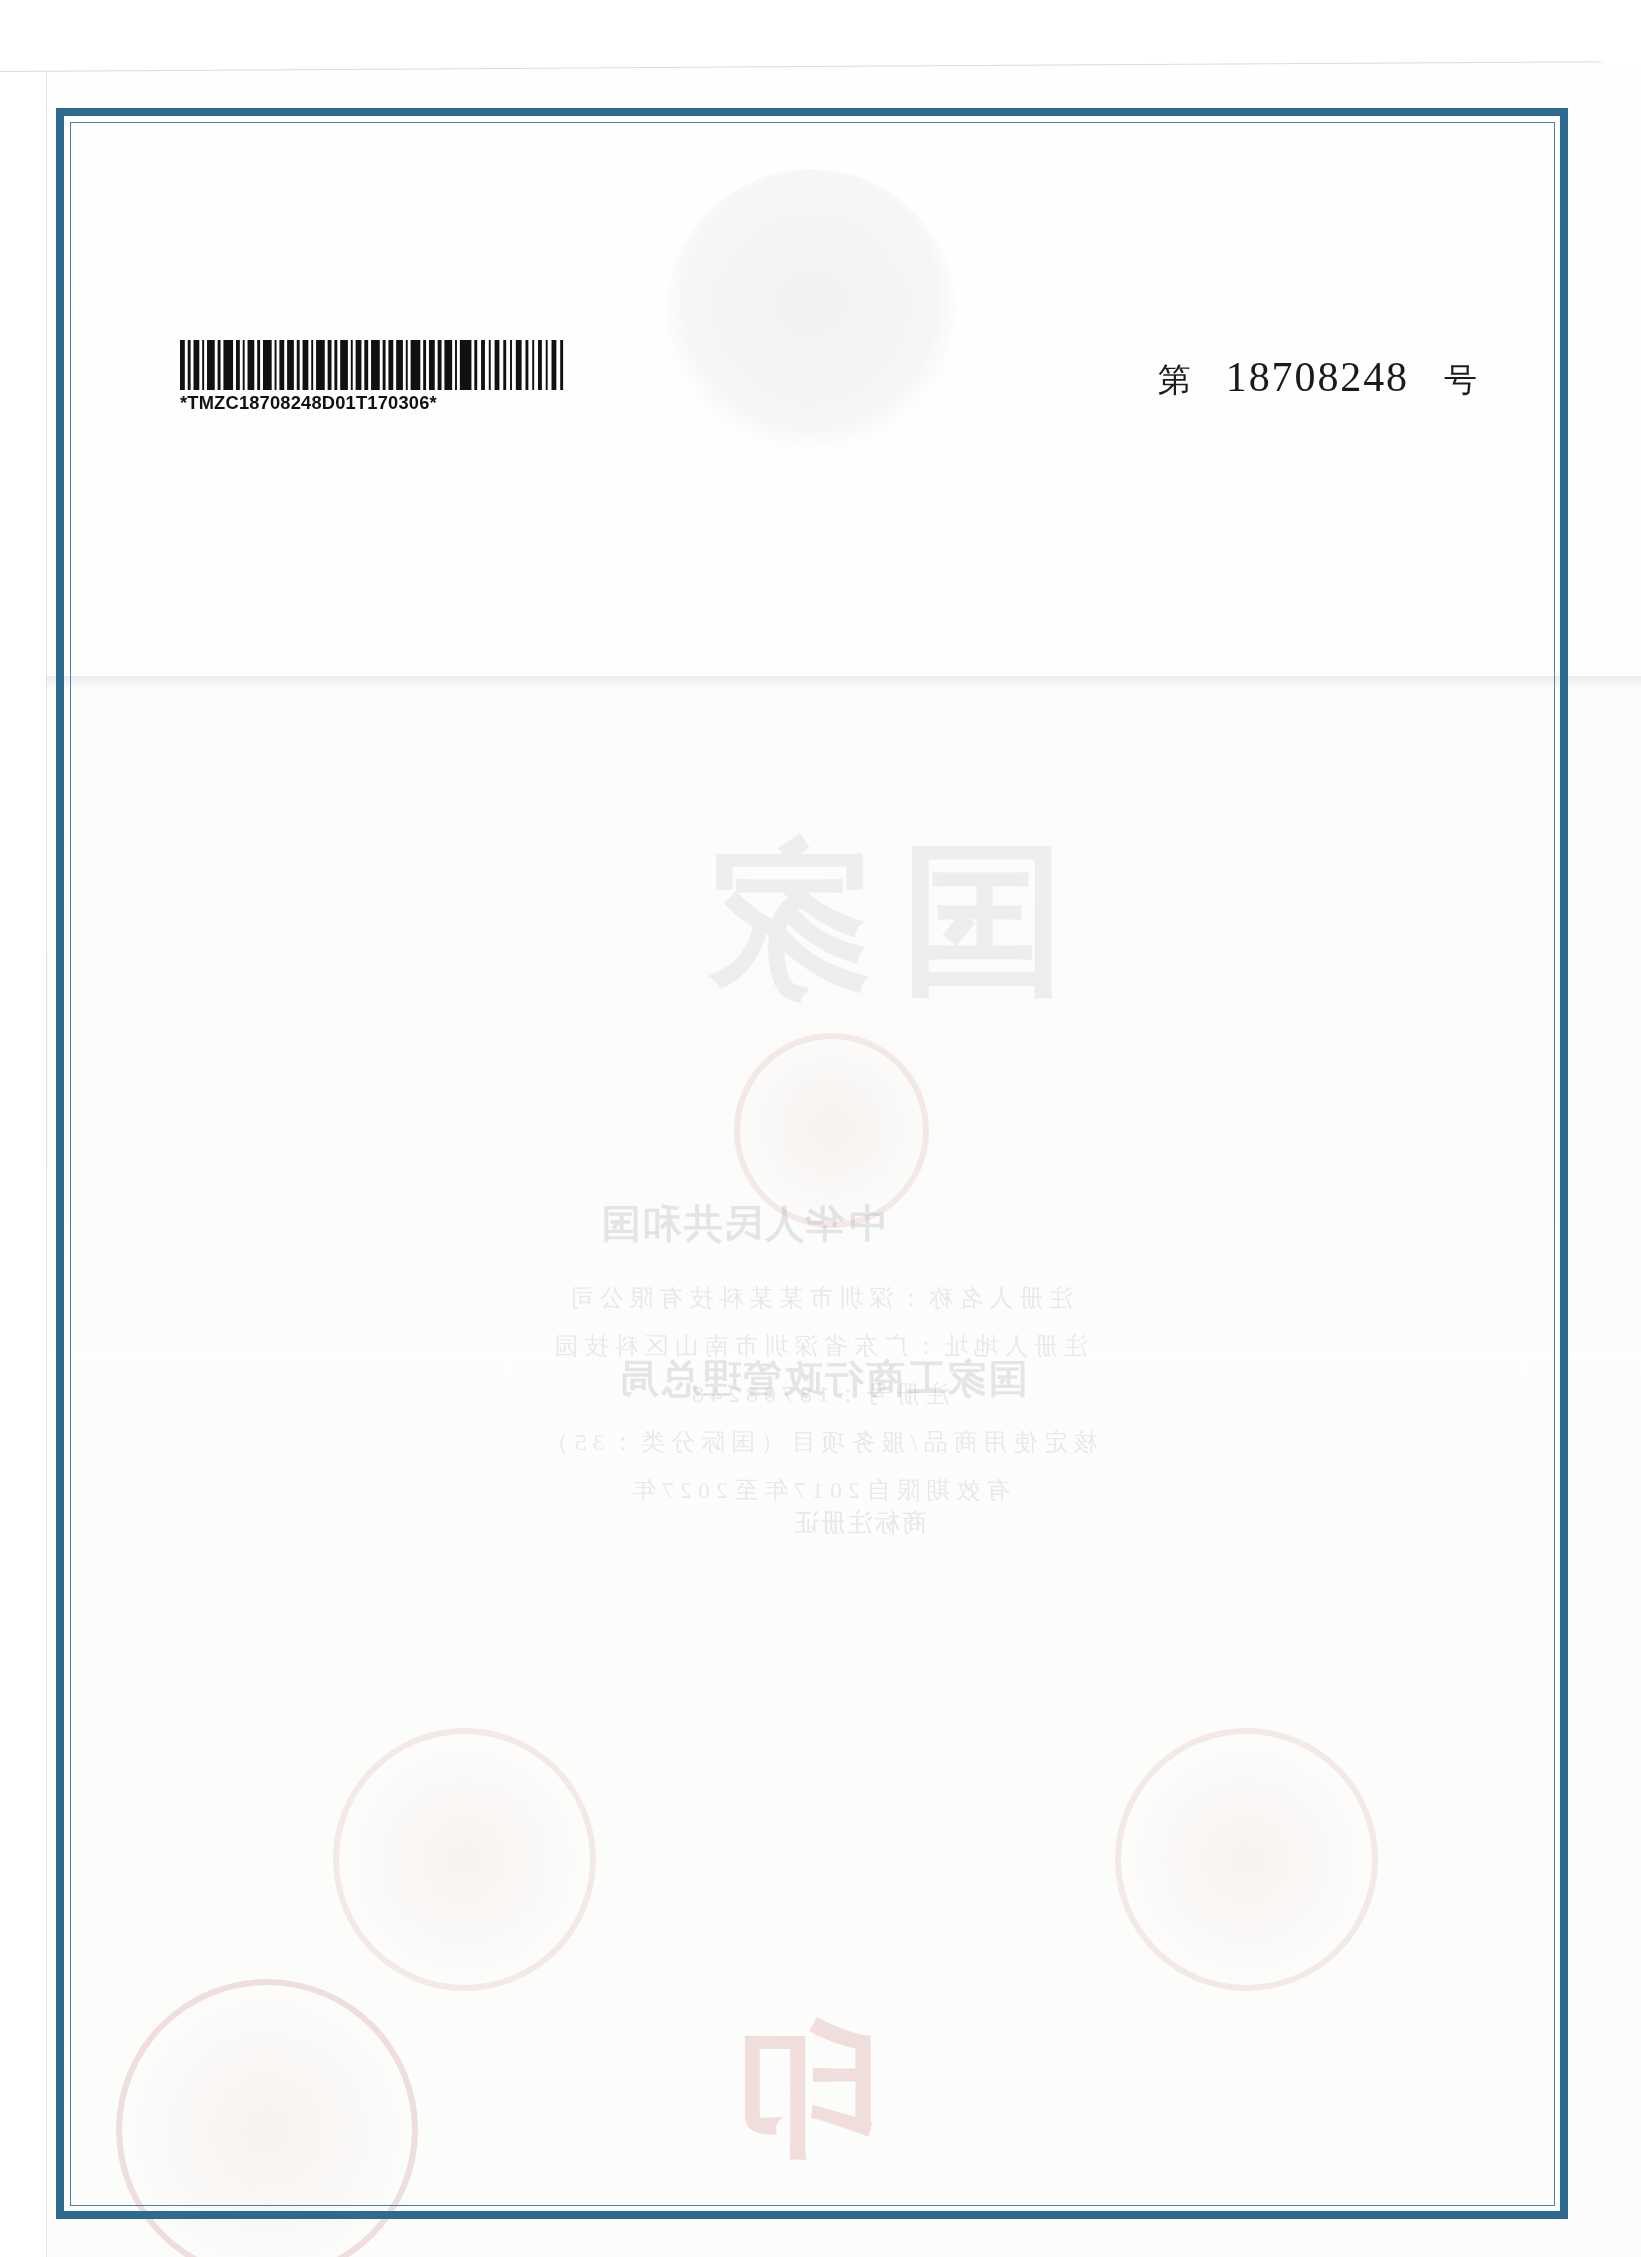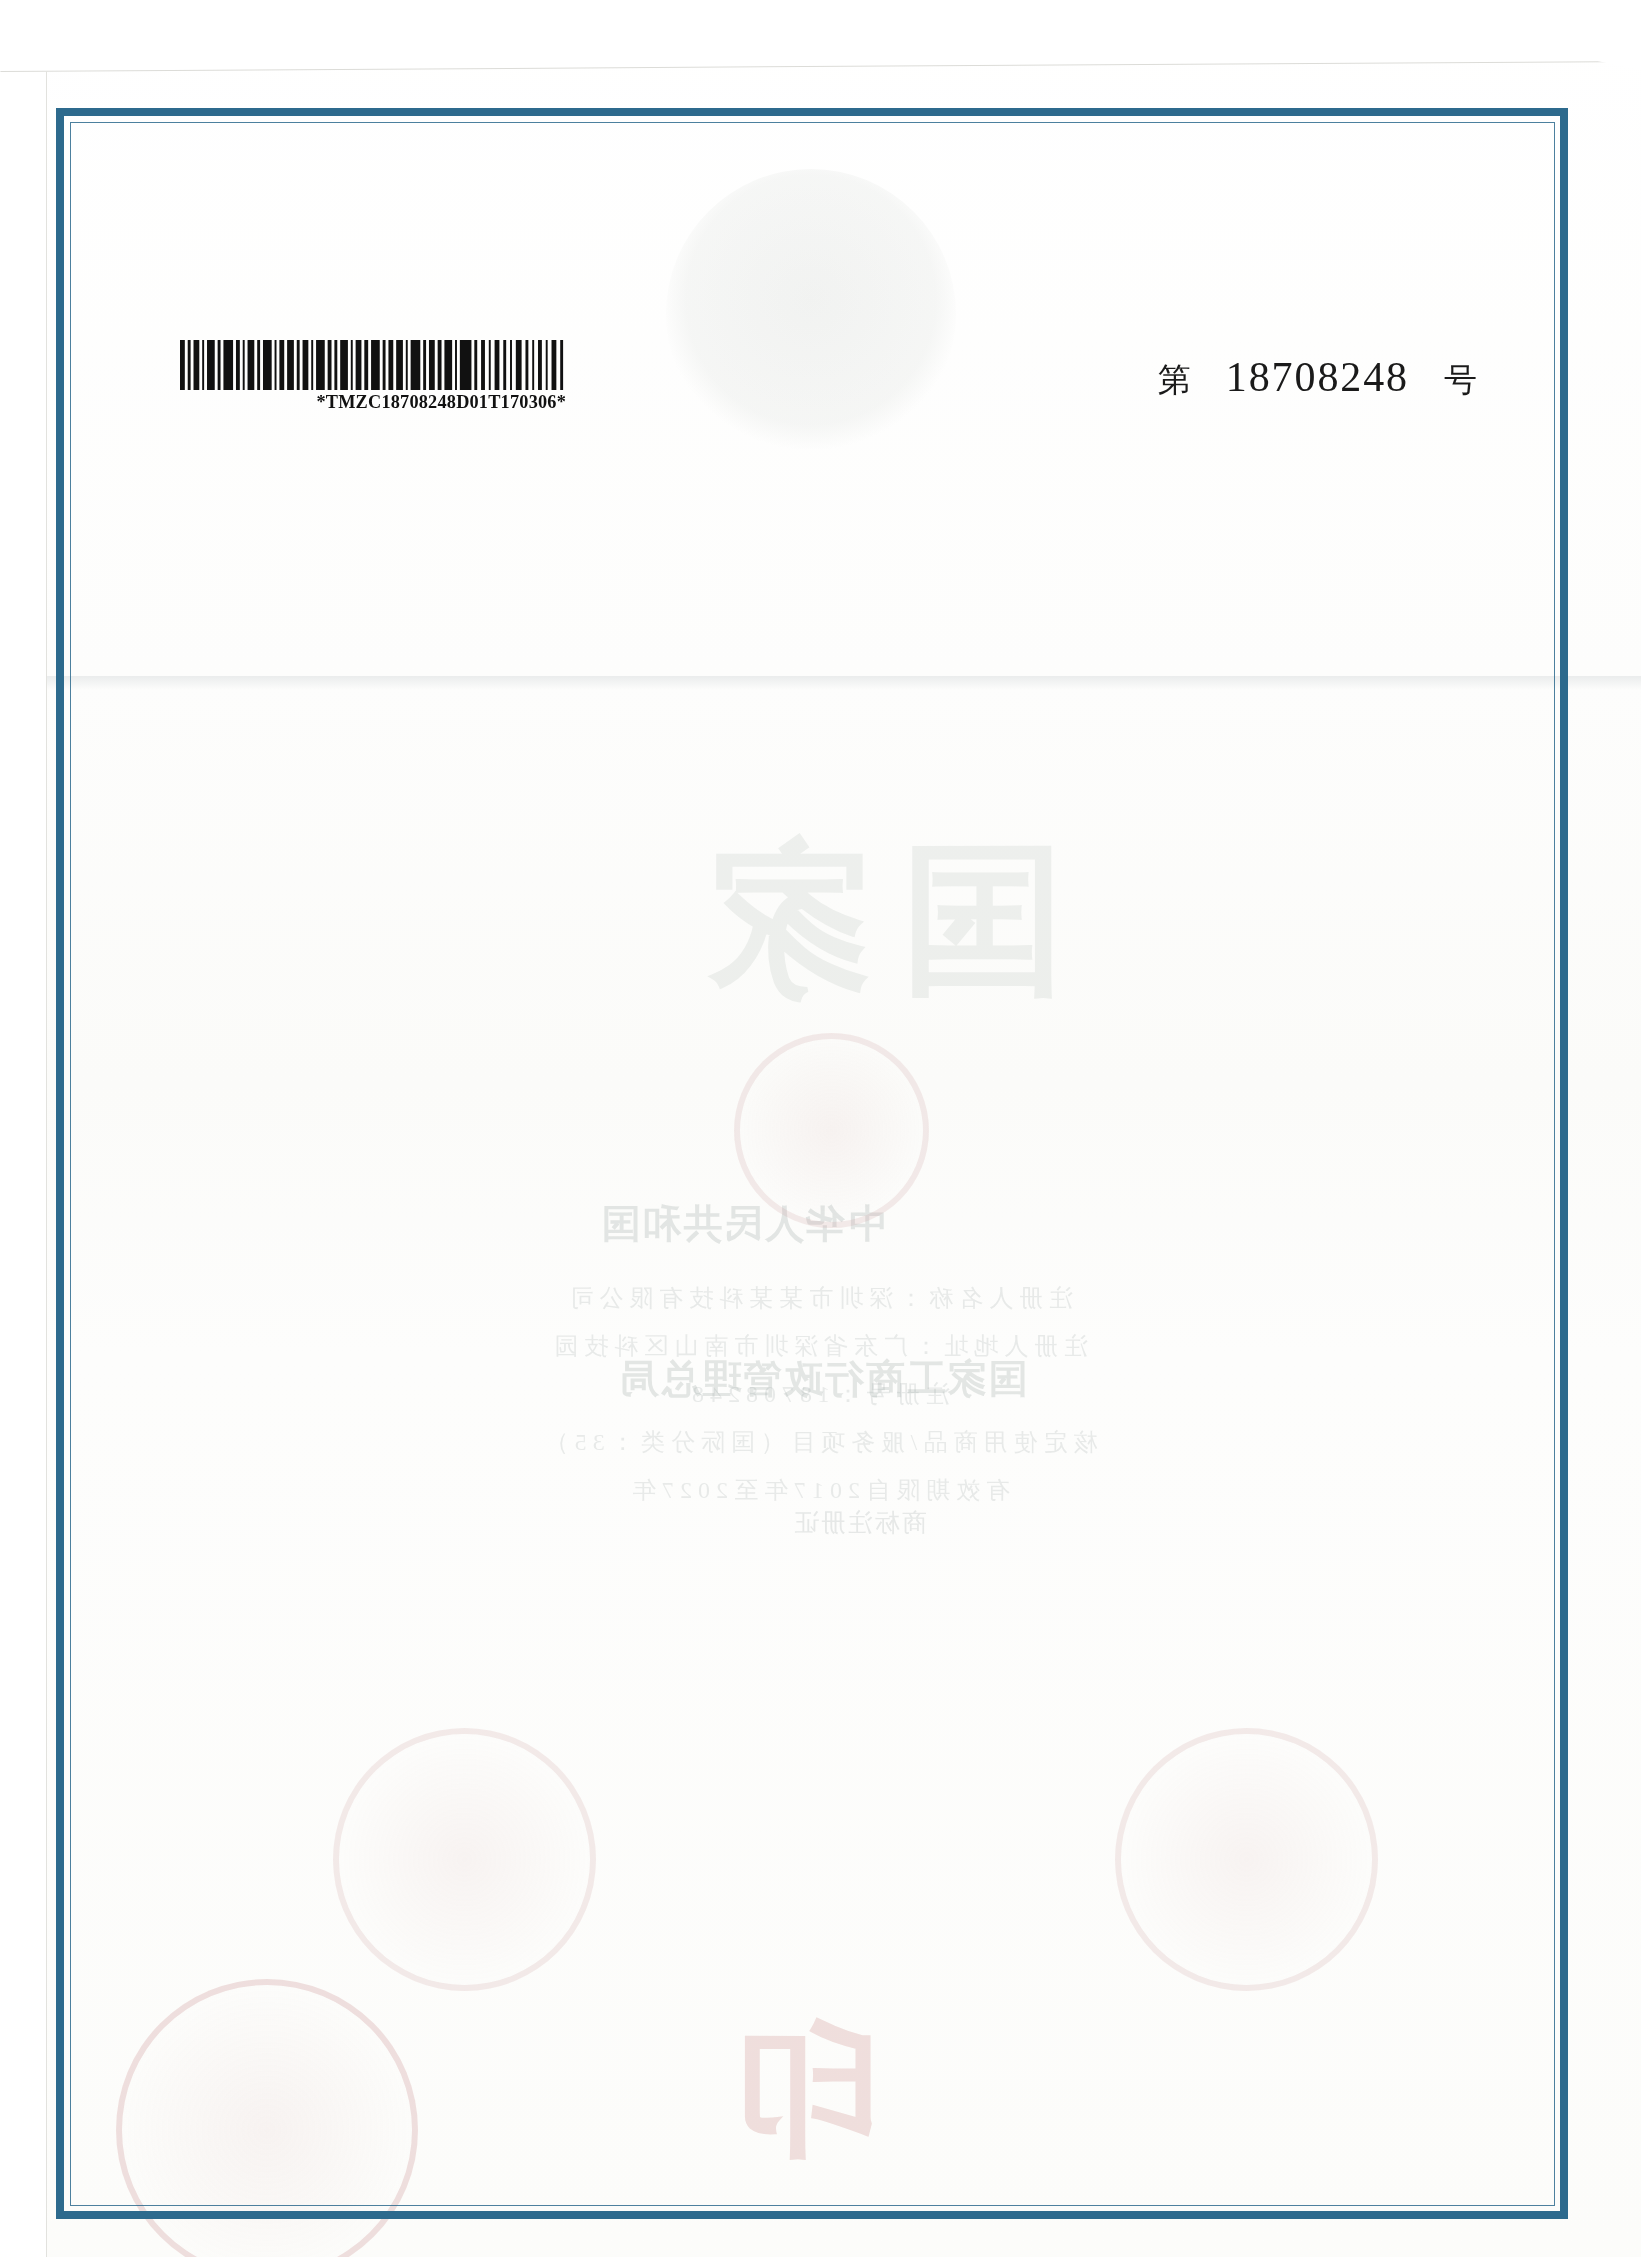--- a/index.html
+++ b/index.html
@@ -89,22 +89,22 @@
     top: 340px;
     width: 386px;
   }
   .barcode {
     height: 50px;
     width: 386px;
     display: block;
   }
   .barcode-text {
     margin-top: 1.9px;
-    text-align: right;
-    font-family: Liberation Serif, serif;
+    text-align: left;
+    font-family: Liberation Sans, sans-serif;
     font-size: 18.3px;
     font-weight: bold;
     letter-spacing: 0.2px;
     color: #111;
   }
 
   
   .cert-number-row {
     position: absolute;
     right: 164px;

